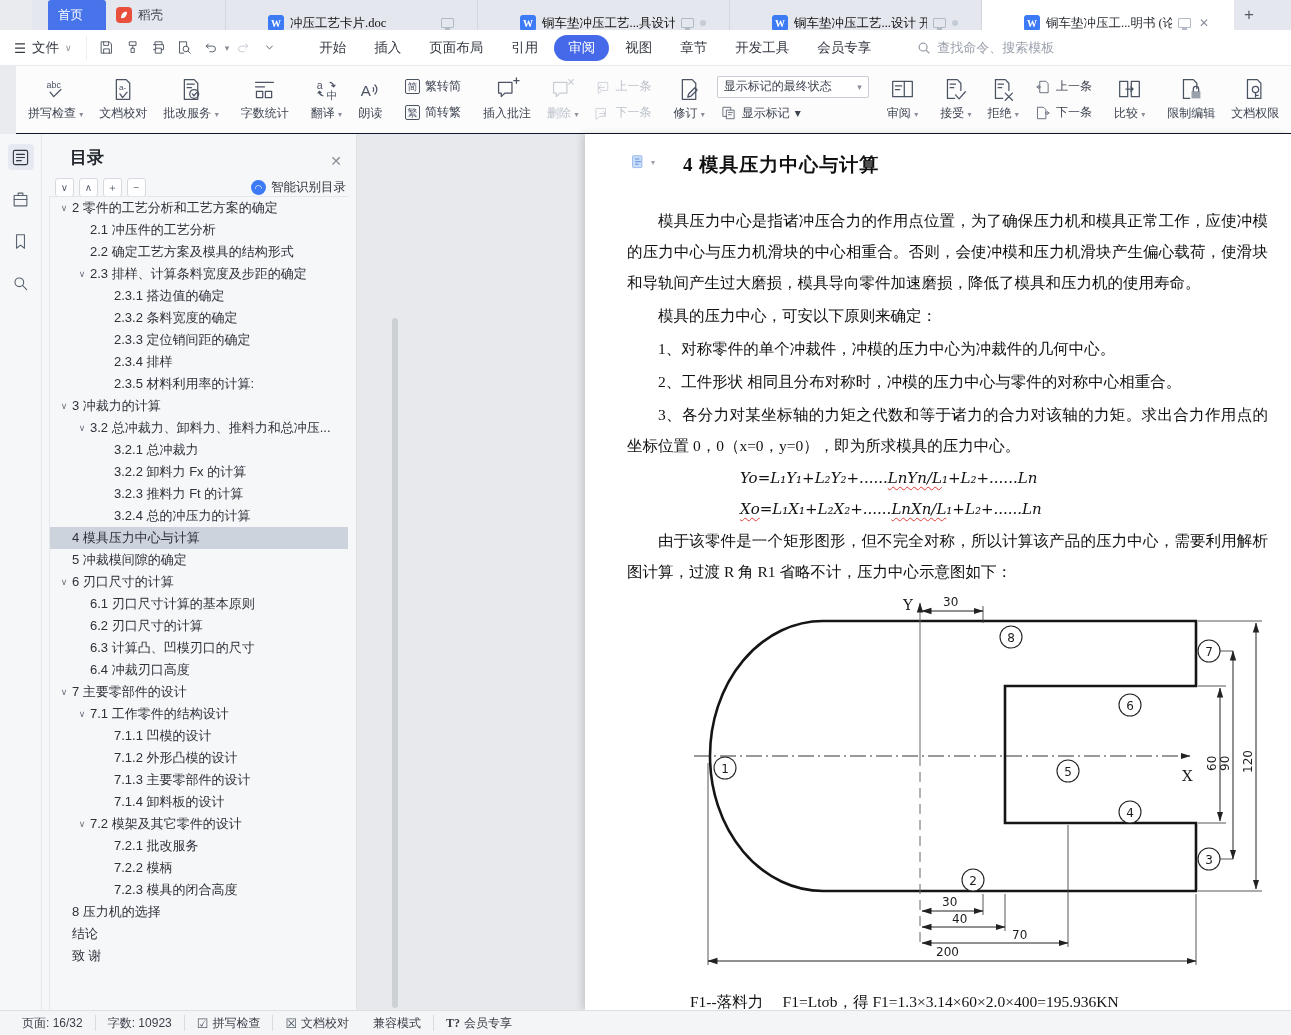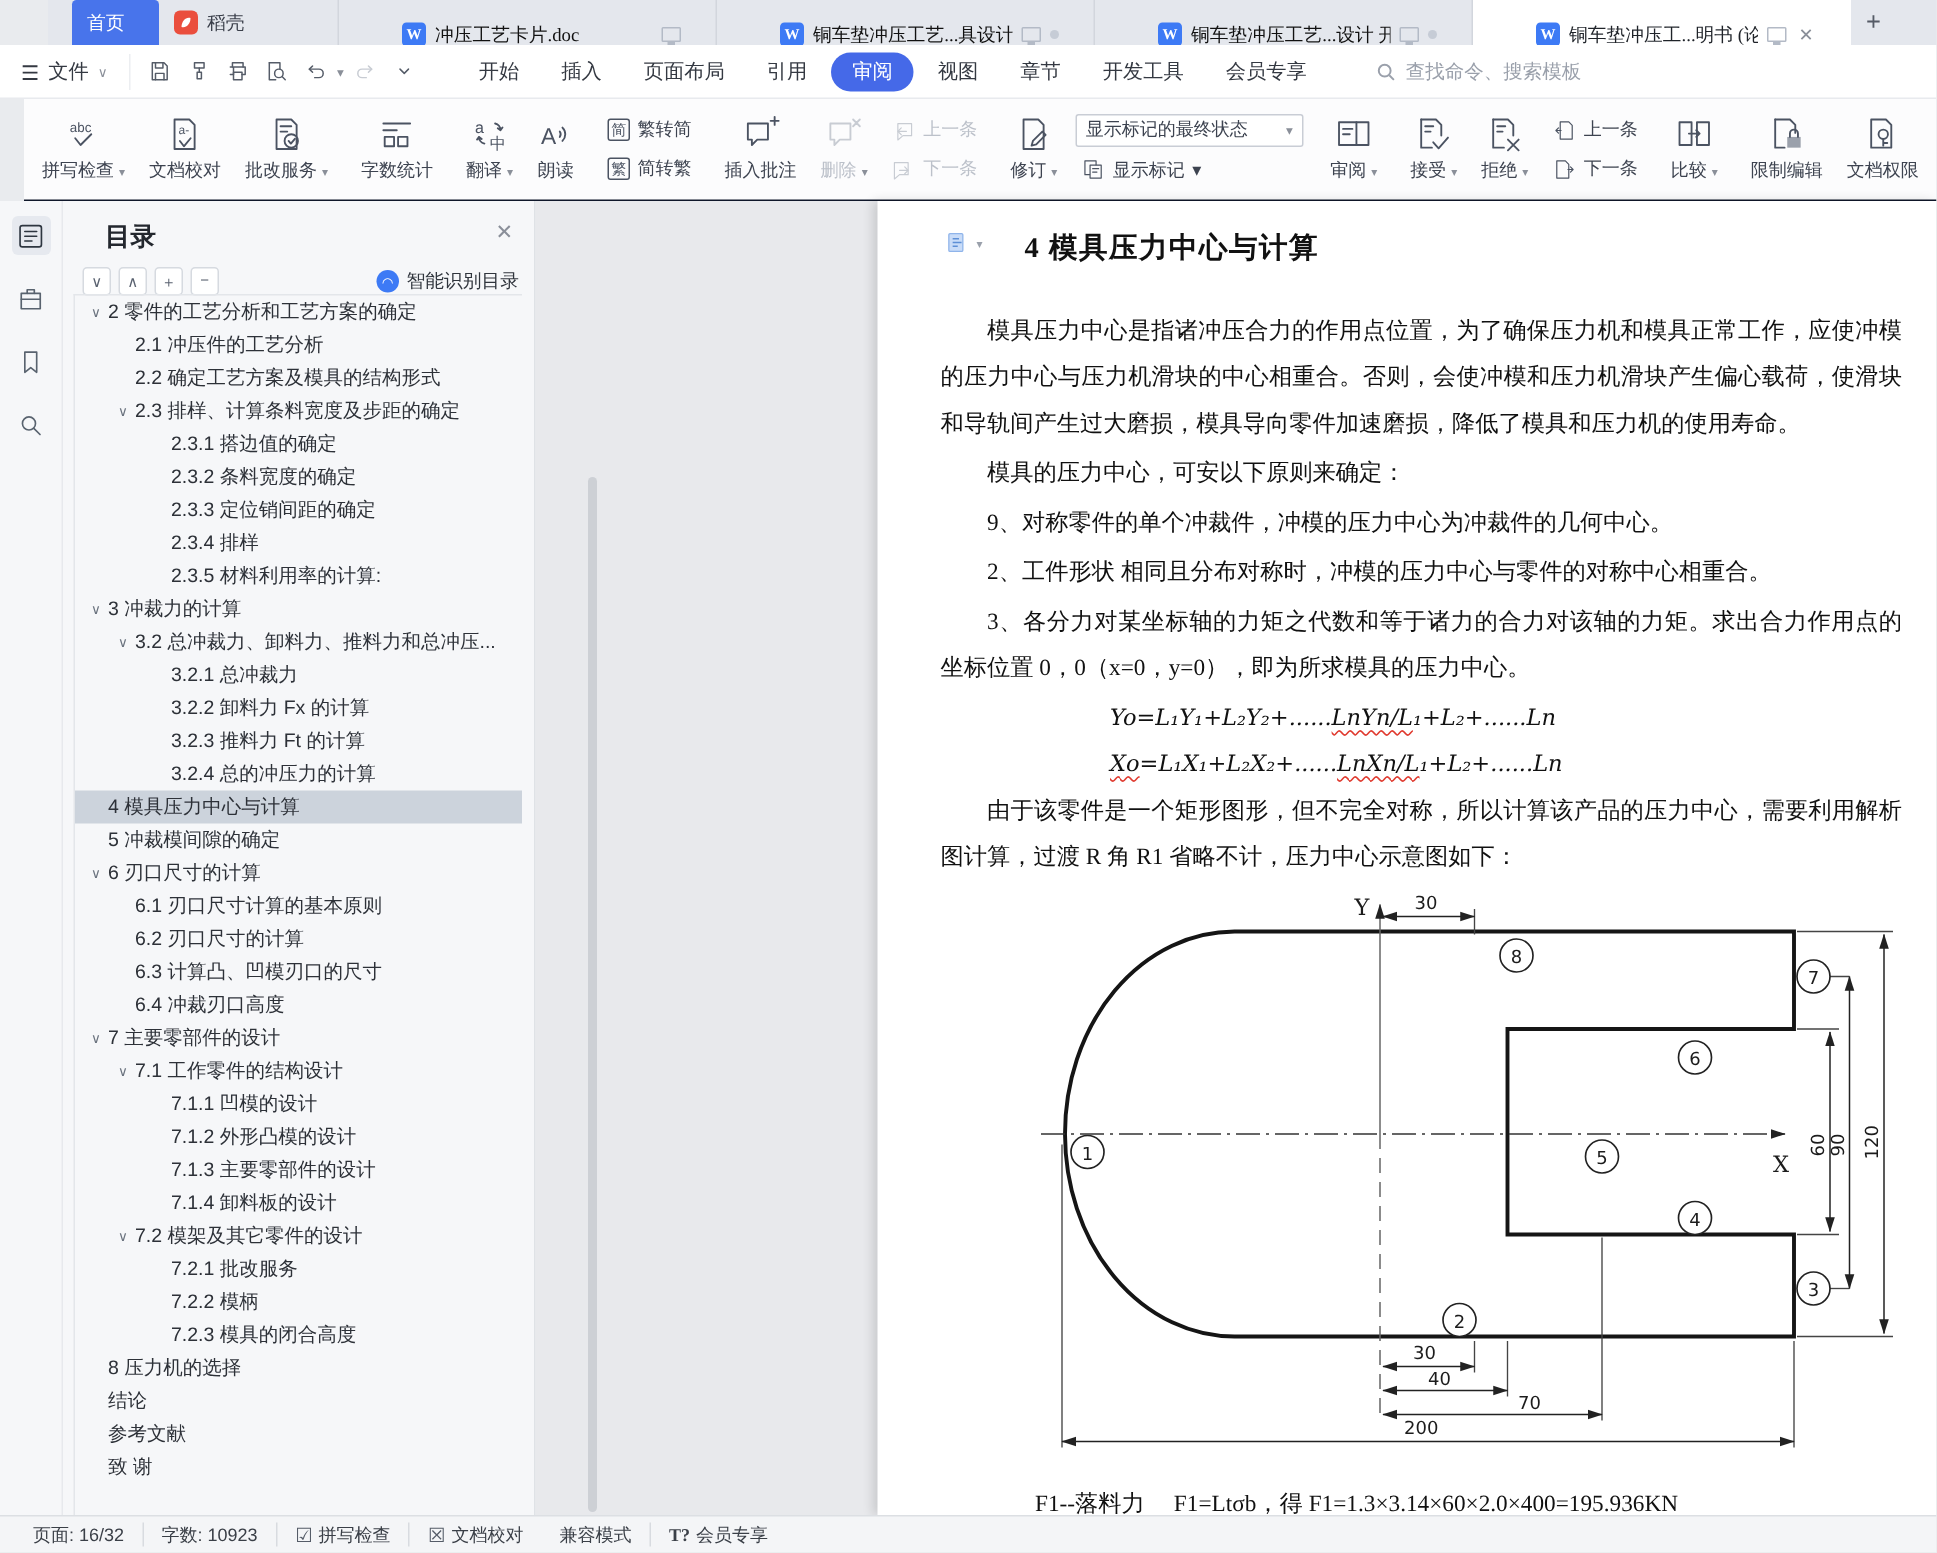--- a/index.html
+++ b/index.html
@@ -56,21 +56,21 @@
 
   
   .main { position:absolute; top:134px; left:0; right:0; height:876px; background:#e8e9ec; }
   .iconstrip { position:absolute; left:0; top:0; width:42px; height:876px; background:#f6f7f9; border-right:1px solid #e7e9ed; display:flex; flex-direction:column; align-items:center; padding-top:10px; gap:16px; }
   .strip-btn { width:26px; height:26px; display:flex; align-items:center; justify-content:center; border-radius:4px; }
   .strip-btn svg { width:19px; height:19px; stroke:#59636f; fill:none; stroke-width:1.4; stroke-linecap:round; stroke-linejoin:round; }
   .strip-btn.active { background:#e6e9ef; }
   .strip-btn.active svg { stroke:#2e3640; }
 
   .tocpanel { position:absolute; left:42px; top:0; width:315px; height:876px; background:#f6f7f9; border-right:1px solid #dfe2e6; }
-  .toc-head { display:flex; align-items:flex-start; justify-content:space-between; padding:12px 14px 0 28px; }
+  .toc-head { display:flex; align-items:flex-end; justify-content:space-between; padding:12px 14px 0 28px; }
   .toc-title { font-size:17px; color:#23272e; font-weight:bold; }
   .toc-close { color:#8a8f99; font-size:14px; }
   .toc-tools { display:flex; align-items:center; padding:9px 10px 0 8px; }
   .tbox { width:19px; height:19px; border:1px solid #d6dae0; background:#fff; border-radius:3px; display:flex; align-items:center; justify-content:center; font-size:10px; color:#5a6270; margin-left:5px; }
   .smart { margin-left:auto; display:flex; align-items:center; gap:5px; font-size:12.5px; color:#30353d; }
   .smart-ic { width:15px; height:15px; border-radius:50%; background:#3d7af5; color:#fff; font-size:9px; display:flex; align-items:center; justify-content:center; }
   .toc-list { position:absolute; left:7px; right:8px; top:62px; bottom:0; border-left:1px solid #e3e6ea; border-top:1px solid #e3e6ea; overflow:hidden; }
   .toc-row { height:22px; display:flex; align-items:center; font-size:13px; color:#2d3138; white-space:nowrap; }
   .toc-row .caret { width:16px; text-align:center; font-size:9px; color:#6a727e; flex:none; }
   .toc-row.lv1 { padding-left:6px; }
@@ -595,43 +595,39 @@
           <div class="toc-row lv1">
             <span class="caret" style="visibility: hidden;">∨</span>
             <span class="toc-label">8 压力机的选择</span>
           </div>
           <div class="toc-row lv1">
             <span class="caret" style="visibility: hidden;">∨</span>
             <span class="toc-label">结论</span>
           </div>
           <div class="toc-row lv1">
             <span class="caret" style="visibility: hidden;">∨</span>
-            <span class="toc-label">参考文献</span>
-          </div>
-          <div class="toc-row lv1">
-            <span class="caret" style="visibility: hidden;">∨</span>
             <span class="toc-label">致 谢</span>
           </div>
         </div>
       <div class="toc-scroll"></div>
     </div>
 
     <div class="page">
       <div class="doc">
         <span class="h-icon">
           <svg viewBox="0 0 20 20">
               <rect x="3" y="2" width="11" height="14" rx="1" fill="#c9dcf8" stroke="#8fb4ea"></rect>
               <path d="M6,6 h5 M6,9 h7 M6,12 h4" stroke="#5e8fd6" stroke-width="1.2" fill="none"></path>
             </svg>
           <span class="dd">▾</span>
         </span>
         <div class="doc-title">4  模具压力中心与计算</div>
         <p class="para">模具压力中心是指诸冲压合力的作用点位置，为了确保压力机和模具正常工作，应使冲模的压力中心与压力机滑块的中心相重合。否则，会使冲模和压力机滑块产生偏心载荷，使滑块和导轨间产生过大磨损，模具导向零件加速磨损，降低了模具和压力机的使用寿命。</p>
         <p class="para">模具的压力中心，可安以下原则来确定：</p>
-        <p class="para">9、对称零件的单个冲裁件，冲模的压力中心为冲裁件的几何中心。</p>
+        <p class="para">1、对称零件的单个冲裁件，冲模的压力中心为冲裁件的几何中心。</p>
         <p class="para">2、工件形状 相同且分布对称时，冲模的压力中心与零件的对称中心相重合。</p>
         <p class="para">3、各分力对某坐标轴的力矩之代数和等于诸力的合力对该轴的力矩。求出合力作用点的坐标位置 0，0（x=0，y=0），即为所求模具的压力中心。</p>
         <div class="formula"><span>Yo=L₁Y₁+L₂Y₂+......</span><span class="wavy">LnYn/L</span><span>₁+L₂+......Ln</span></div>
         <div class="formula"><span class="wavy">Xo</span><span>=L₁X₁+L₂X₂+......</span><span class="wavy">LnXn/L</span><span>₁+L₂+......Ln</span></div>
         <p class="para">由于该零件是一个矩形图形，但不完全对称，所以计算该产品的压力中心，需要利用解析图计算，过渡 R 角 R1 省略不计，压力中心示意图如下：</p>
 
         <svg class="diagram" width="600" height="385" viewBox="0 0 600 385">
           <defs>
             <marker id="ar" viewBox="0 0 10 10" refX="9.5" refY="5" markerWidth="10" markerHeight="10" orient="auto-start-reverse">
               <path d="M0,1.8 L10,5 L0,8.2 z" fill="#222"></path>

